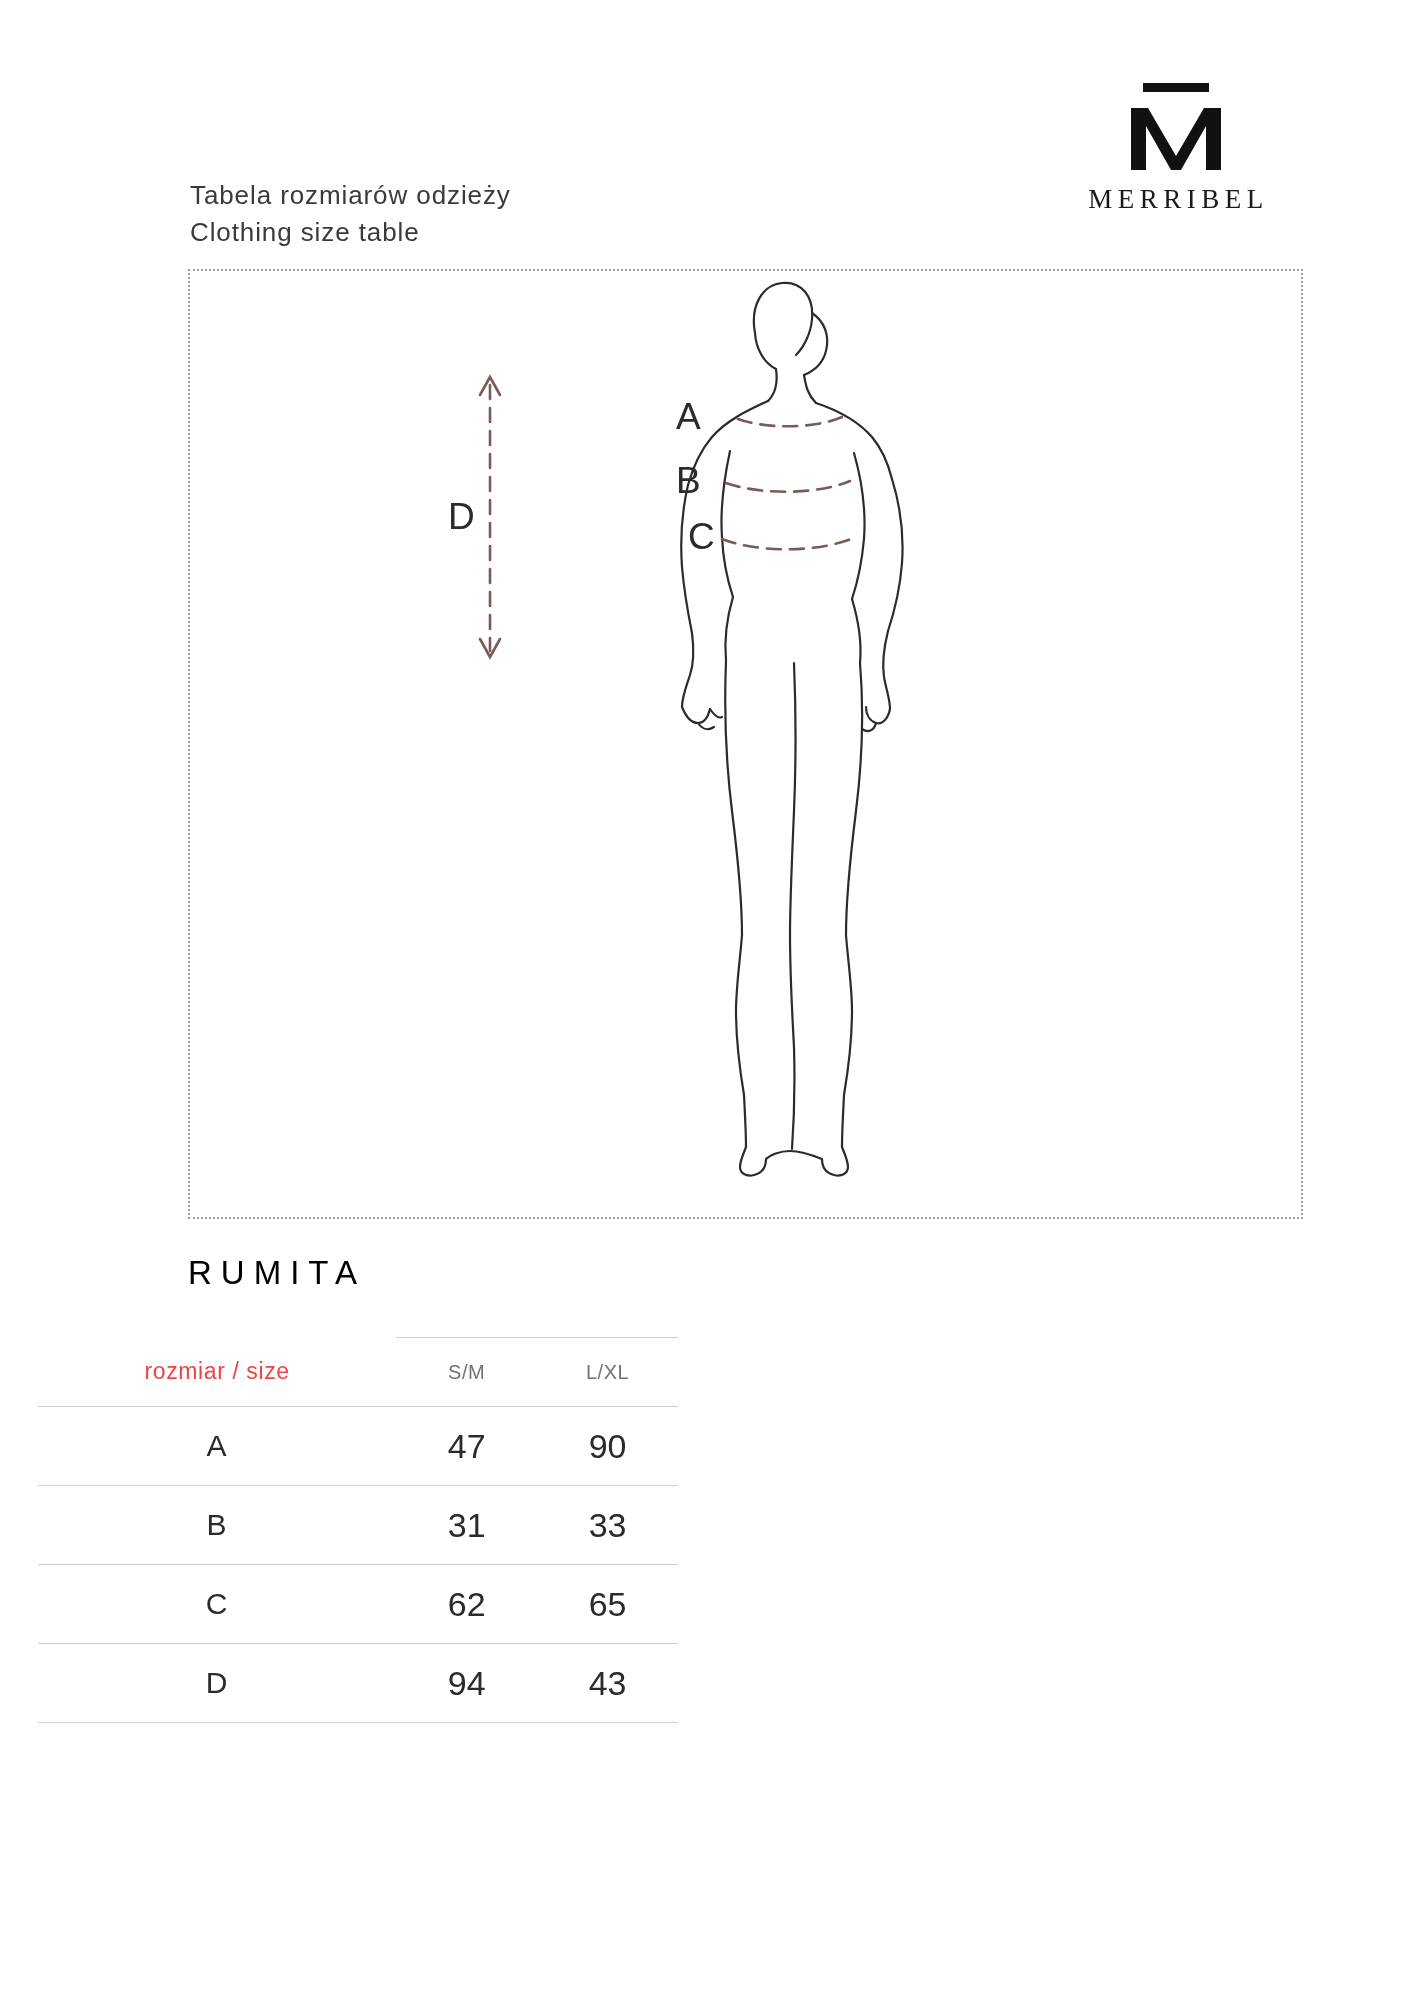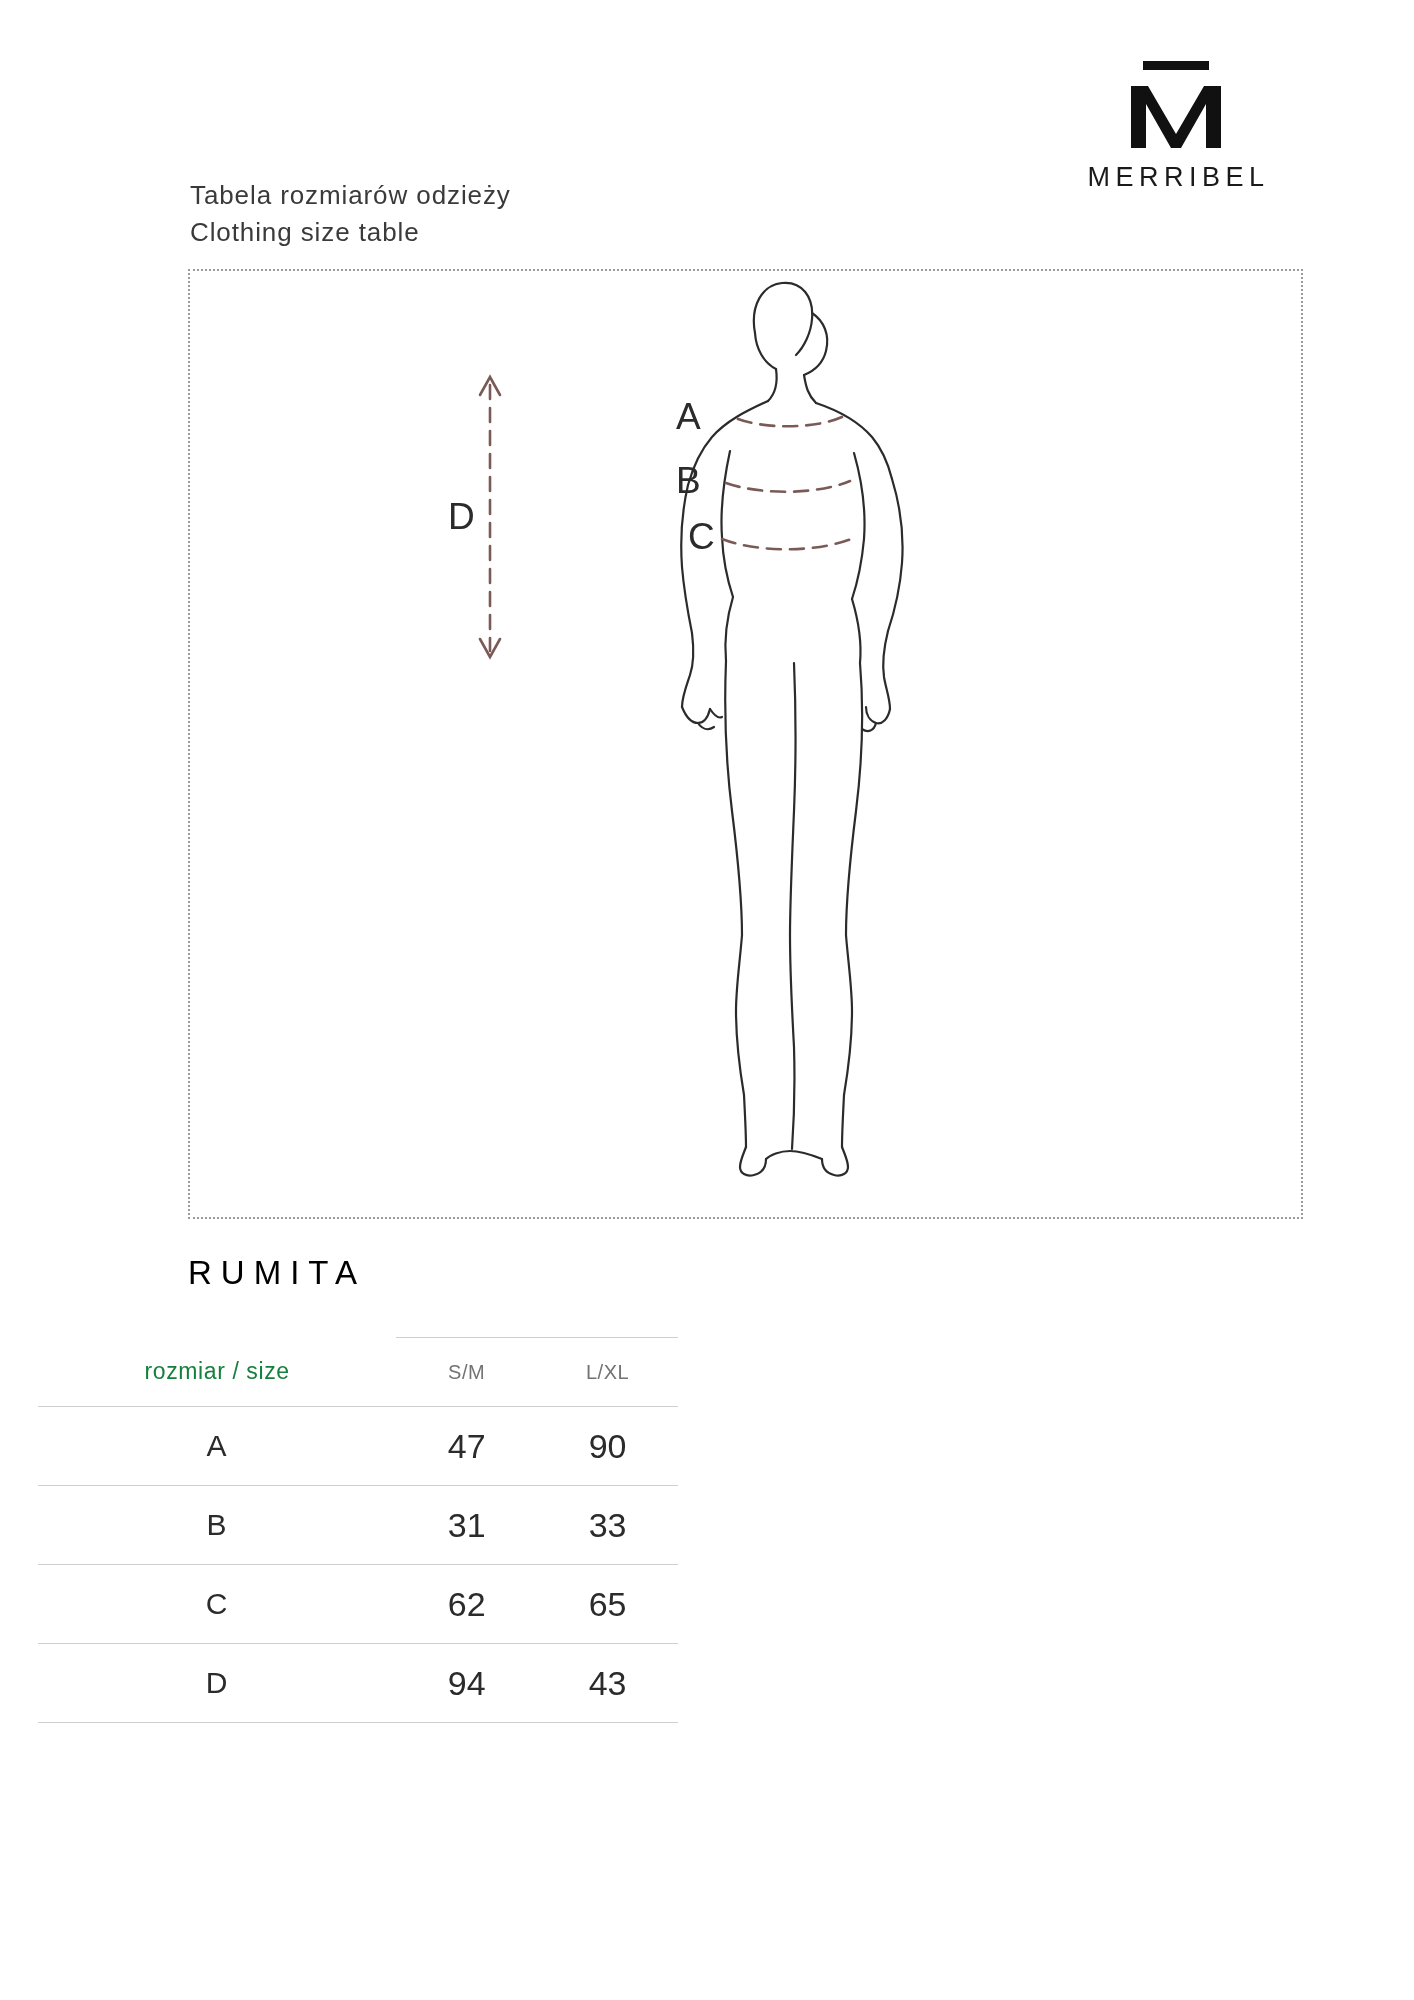--- a/index.html
+++ b/index.html
@@ -32,23 +32,24 @@
   .title-line {
     font-size: 26px;
     letter-spacing: 0.9px;
     color: #3a3a3a;
     white-space: nowrap;
   }
 
   .brand {
     position: absolute;
     right: 118px;
-    top: 24px;
+    top: 46px;
     width: 240px;
     text-align: center;
+    font-family: Liberation Serif, serif;
   }
   .brand-mark {
     display: block;
     margin: 0 auto;
   }
   .brand-name {
     margin-top: 6px;
     font-size: 27px;
     letter-spacing: 5.5px;
     color: #1a1a1a;
@@ -97,21 +98,21 @@
   .size-table tr.header-row td {
     border-bottom: 1px solid #cfcfcf;
   }
   .size-table tr.data-row td {
     border-bottom: 1px solid #cfcfcf;
   }
   .col-label {
     width: 300px;
     text-align: center;
     font-size: 23px;
-    color: #15803d;
+    color: #ef4444;
     letter-spacing: 0.6px;
     height: 52px;
     vertical-align: middle;
   }
   .col-label.row-letter {
     font-size: 30px;
     letter-spacing: 1px;
     color: #2b2b2b;
   }
   .col-val {

